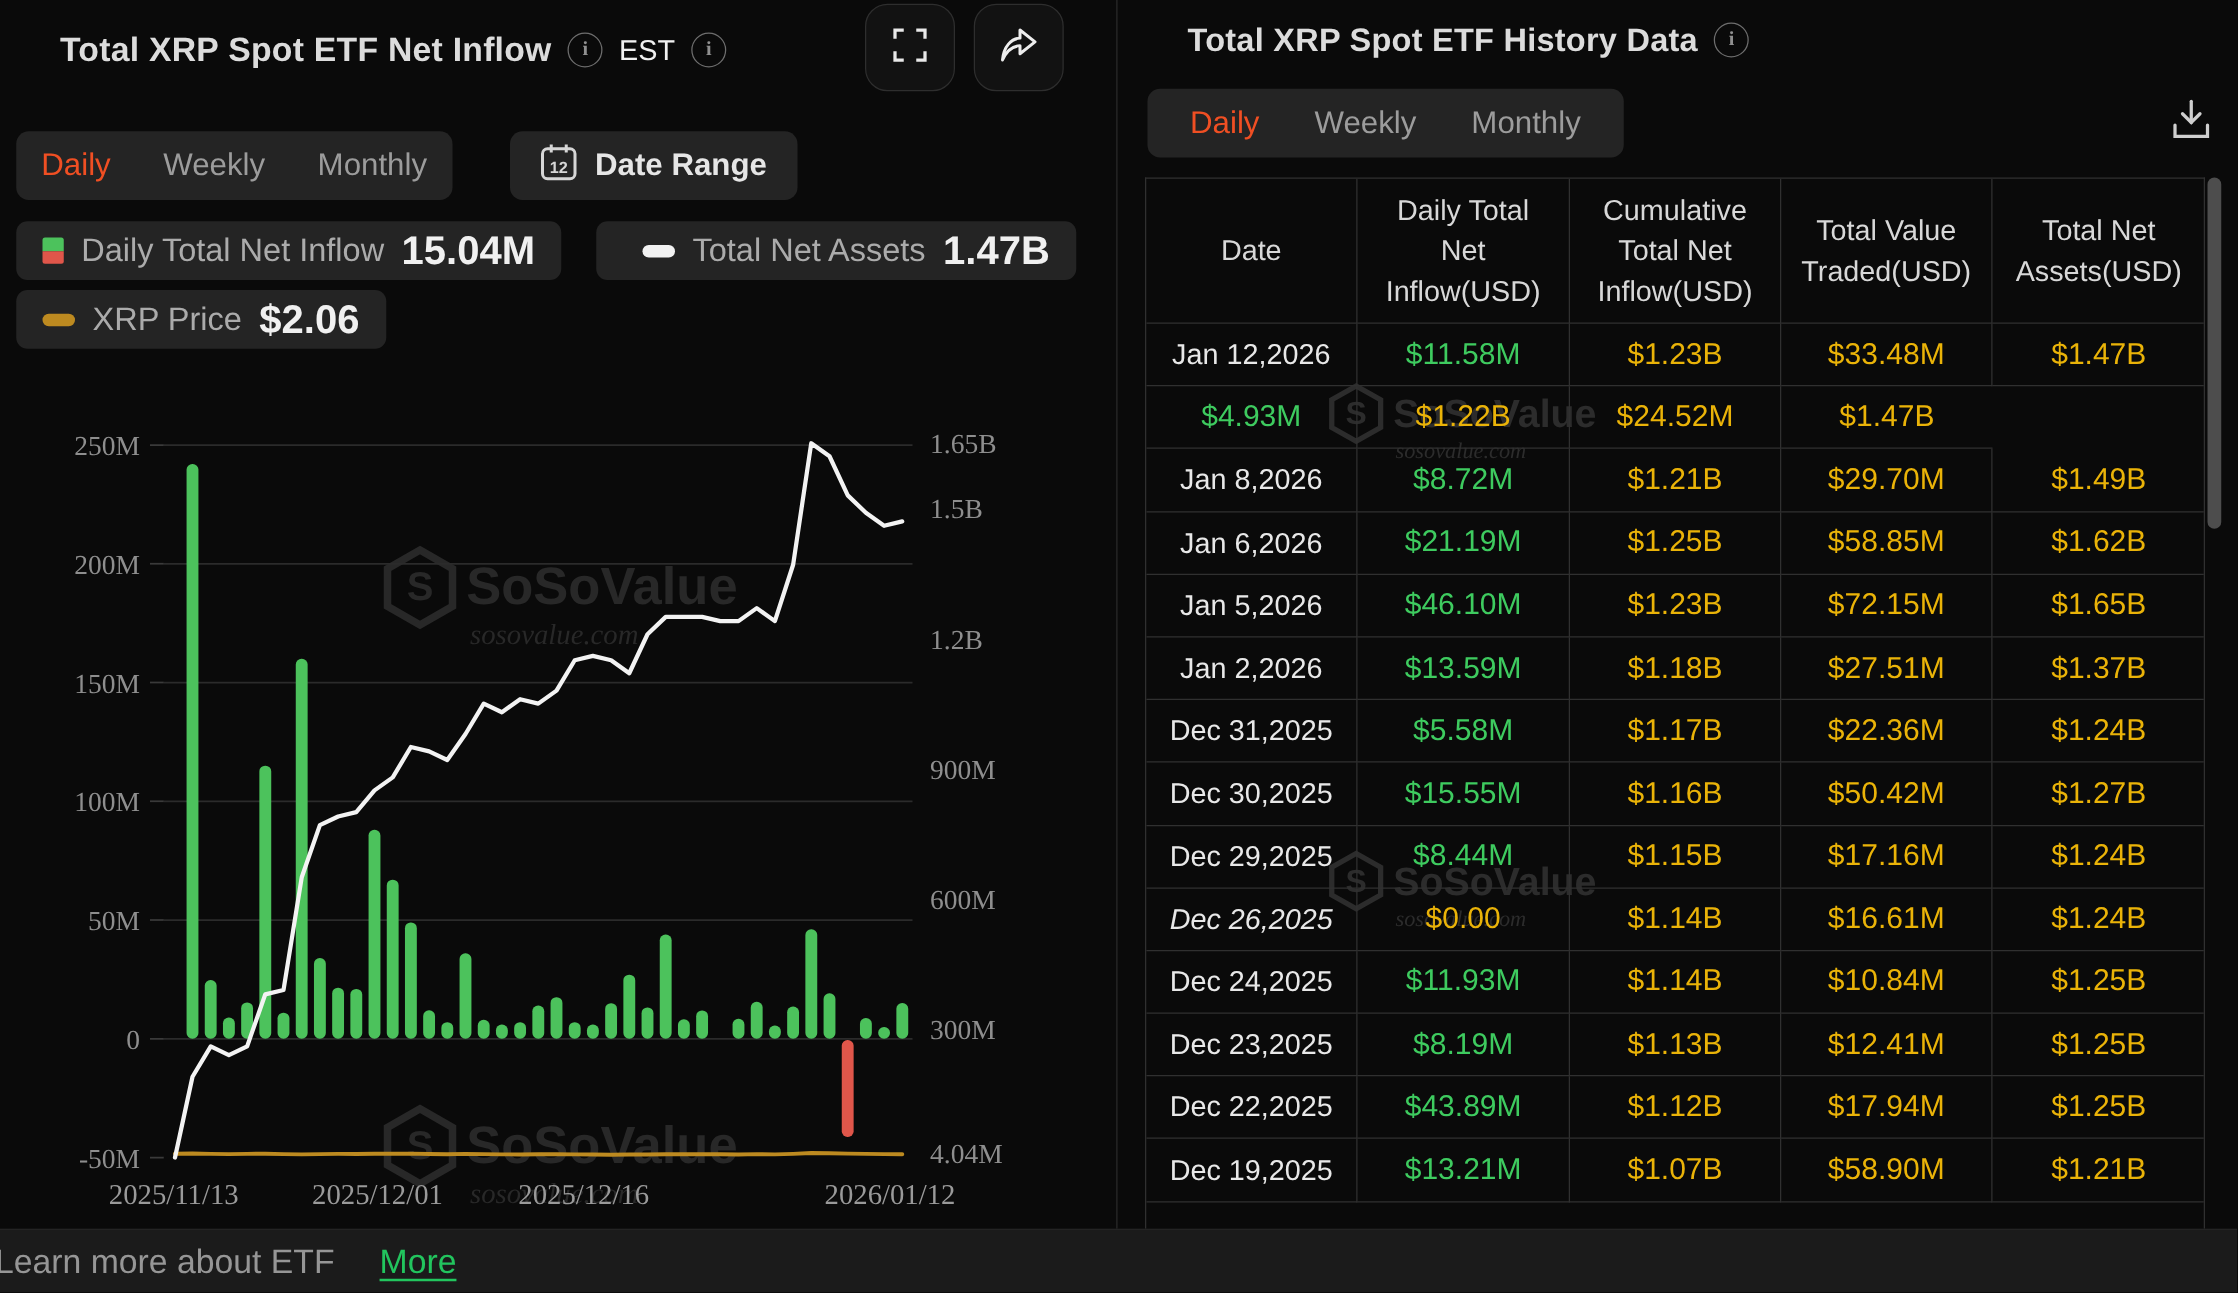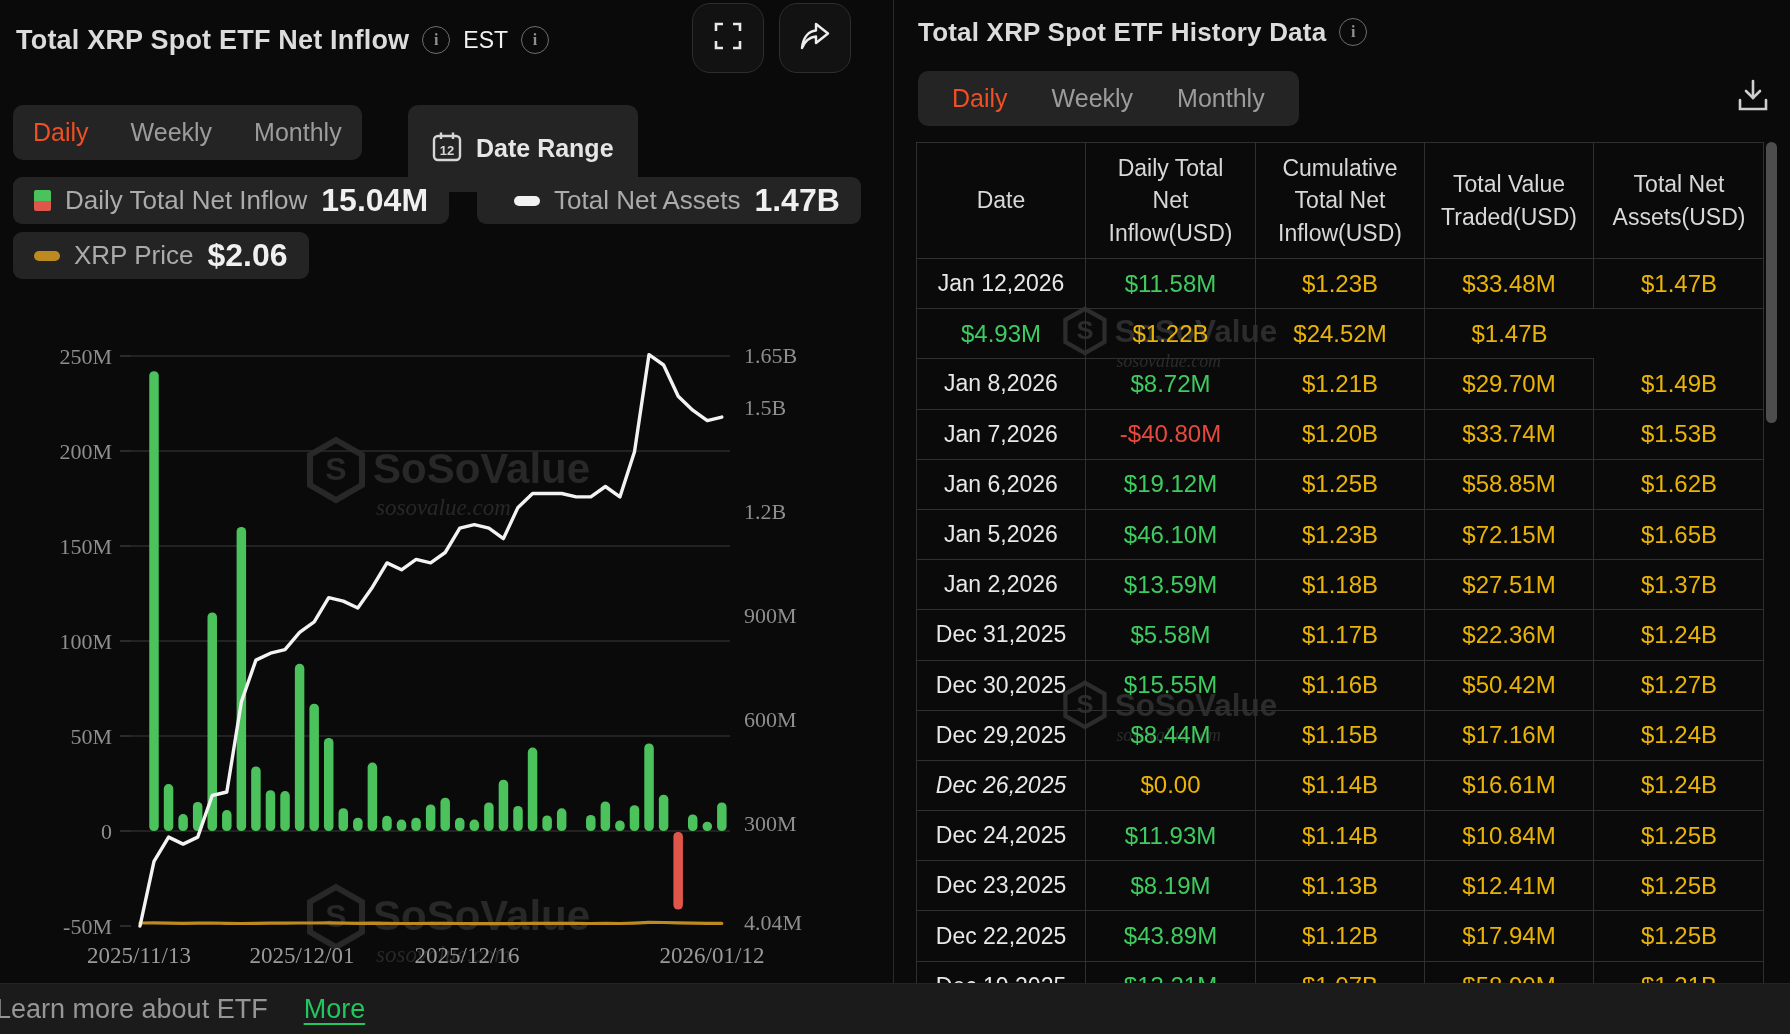--- a/index.html
+++ b/index.html
@@ -1,29 +1,29 @@
 <!DOCTYPE html>
 <html><head>
 <meta charset="utf-8">
 <style>
   html,body{margin:0;padding:0;background:#0a0a0a;}
   body{font-family:"Liberation Sans",sans-serif;color:#e4e4e4;}
   #screen{position:relative;width:1790px;height:1034px;background:#0a0a0a;overflow:hidden;}
   .abs{position:absolute;}
   
-  .title-row{display:flex;align-items:center;gap:13px;}
+  .title-row{display:flex;align-items:center;gap:13px;margin-left:32px;}
   .panel-title{font-size:27px;font-weight:700;color:#dcdcdc;letter-spacing:.2px;}
   .tz{font-size:23px;color:#f1f1f1;}
   .info-icon{width:26px;height:26px;border:1.5px solid #6e6e6e;border-radius:50%;display:flex;align-items:center;justify-content:center;color:#909090;font-size:16px;font-weight:700;font-family:"Liberation Serif",serif;}
   .sq-btn{width:70px;height:68px;border:1px solid #2e2e2e;border-radius:18px;background:#121212;display:flex;align-items:center;justify-content:center;cursor:pointer;}
   
   .tabbar{display:inline-flex;align-items:center;background:#242424;border-radius:10px;height:55px;padding:0 20px;gap:42px;}
   .tab{font-size:25px;color:#9c9c9c;cursor:pointer;white-space:nowrap;}
   .tab.active{color:#f04f23;}
-  .daterange{display:inline-flex;align-items:center;background:#242424;border-radius:10px;height:55px;padding:16px 24px;gap:14px;cursor:pointer;}
+  .daterange{display:inline-flex;align-items:center;background:#242424;border-radius:10px;height:55px;padding:0 24px;gap:14px;cursor:pointer;}
   .daterange .lbl{font-size:25px;font-weight:700;color:#e6e6e6;}
   .chip{display:inline-flex;align-items:center;background:#242424;border-radius:9px;height:47px;padding:0 21px;gap:14px;cursor:pointer;}
   .chip .lbl{font-size:26px;color:#ababab;white-space:nowrap;}
   .chip .val{font-size:32px;font-weight:700;color:#f0f0f0;white-space:nowrap;}
   .dash{width:26px;height:10px;border-radius:5px;}
   .inflow-ic{width:17px;height:21px;display:flex;flex-direction:column;}
   .inflow-ic span{flex:1;}
   
   .divider{width:1px;background:#2a2a2a;}
   .tbl{border-top:1.5px solid #303030;border-left:1px solid #303030;border-right:1px solid #303030;box-sizing:border-box;overflow:hidden;background:transparent;z-index:2;}
@@ -273,29 +273,22 @@
         <div class="tcell td-val" style="height: 50.2px;">$1.47B</div>
       </div>
       <div class="trow" style="height: 50.2px;">
         <div class="tcell td-date" style="height: 50.2px;">Jan 8,2026</div>
         <div class="tcell td-val v-green" style="height: 50.2px;">$8.72M</div>
         <div class="tcell td-val" style="height: 50.2px;">$1.21B</div>
         <div class="tcell td-val" style="height: 50.2px;">$29.70M</div>
         <div class="tcell td-val" style="height: 50.2px;">$1.49B</div>
       </div>
       <div class="trow" style="height: 50.2px;">
-        <div class="tcell td-date" style="height: 50.2px;">Jan 7,2026</div>
-        <div class="tcell td-val v-red" style="height: 50.2px;">-$40.80M</div>
-        <div class="tcell td-val" style="height: 50.2px;">$1.20B</div>
-        <div class="tcell td-val" style="height: 50.2px;">$33.74M</div>
-        <div class="tcell td-val" style="height: 50.2px;">$1.53B</div>
-      </div>
-      <div class="trow" style="height: 50.2px;">
         <div class="tcell td-date" style="height: 50.2px;">Jan 6,2026</div>
-        <div class="tcell td-val v-green" style="height: 50.2px;">$19.12M</div>
+        <div class="tcell td-val v-green" style="height: 50.2px;">$21.19M</div>
         <div class="tcell td-val" style="height: 50.2px;">$1.25B</div>
         <div class="tcell td-val" style="height: 50.2px;">$58.85M</div>
         <div class="tcell td-val" style="height: 50.2px;">$1.62B</div>
       </div>
       <div class="trow" style="height: 50.2px;">
         <div class="tcell td-date" style="height: 50.2px;">Jan 5,2026</div>
         <div class="tcell td-val v-green" style="height: 50.2px;">$46.10M</div>
         <div class="tcell td-val" style="height: 50.2px;">$1.23B</div>
         <div class="tcell td-val" style="height: 50.2px;">$72.15M</div>
         <div class="tcell td-val" style="height: 50.2px;">$1.65B</div>

